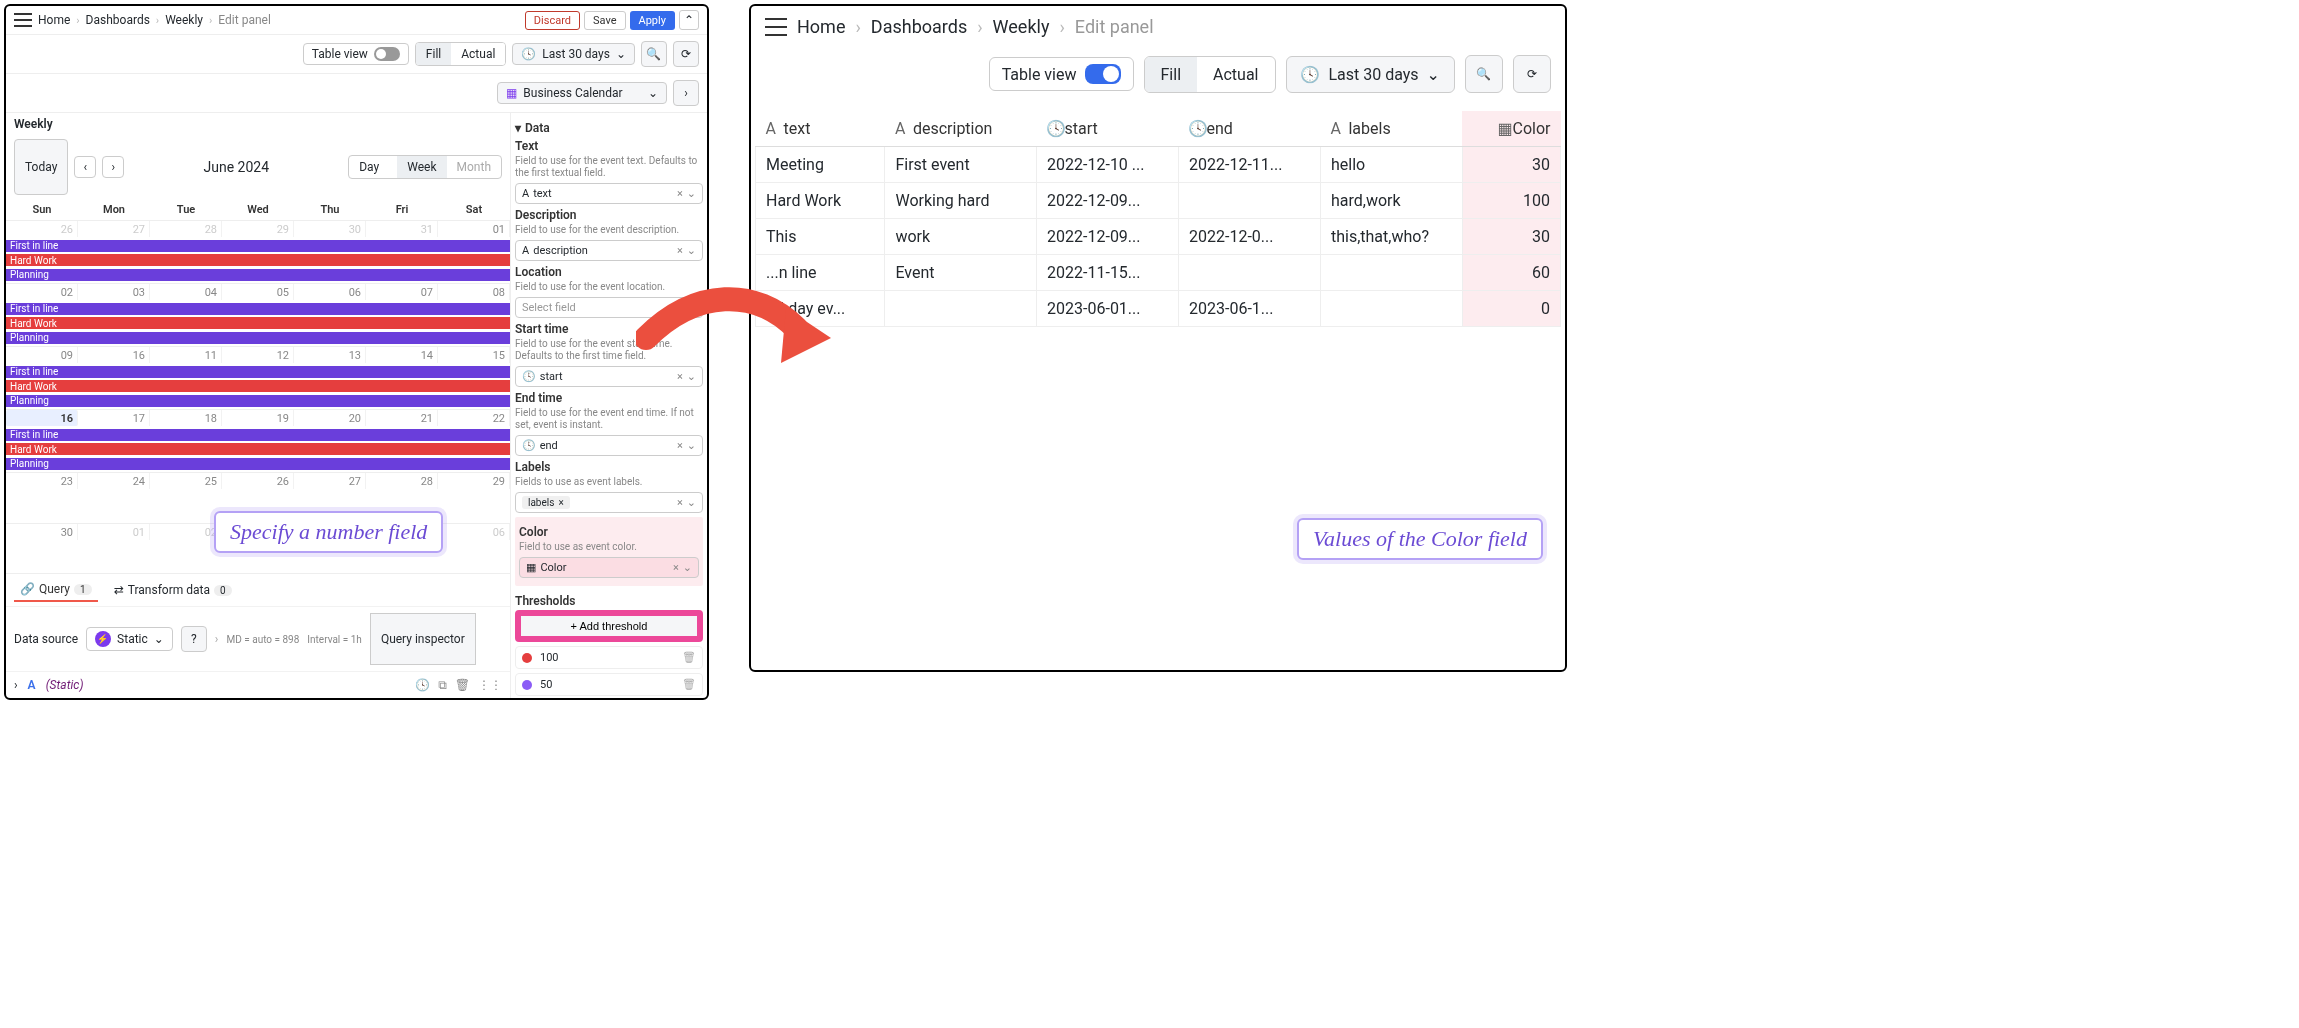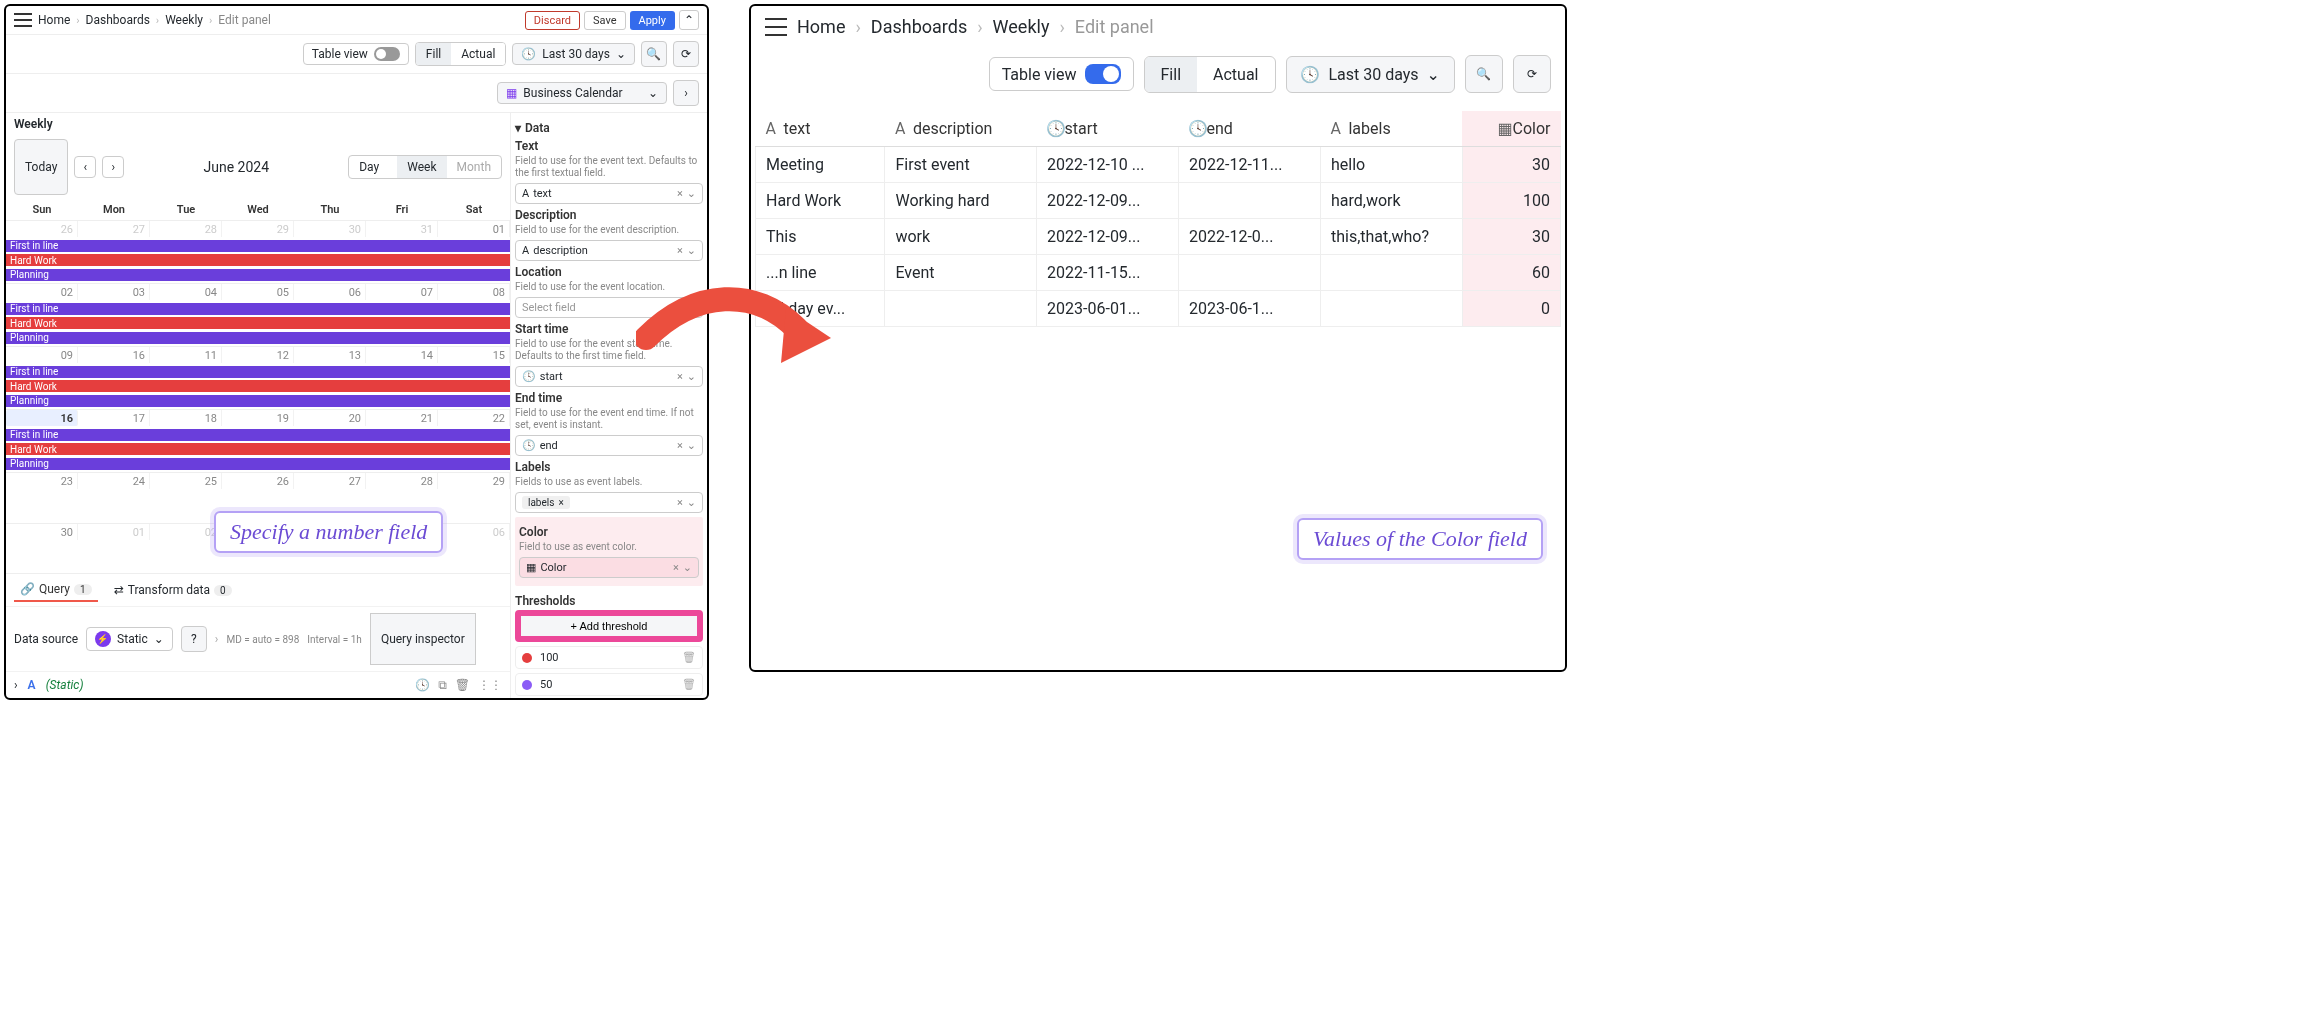--- a/index.html
+++ b/index.html
@@ -285,21 +285,21 @@
         </div>
         <div class="iconbtn">?</div>
         <span style="color:#aaa;">›</span>
         <span style="color:#888; font-size:10px;">MD = auto = 898</span>
         <span style="color:#888; font-size:10px;">Interval = 1h</span>
         <span class="query-inspector">Query inspector</span>
       </div>
       <div class="row-expand">
         <span>›</span>
         <span style="color:#3a6fea; font-weight:600;">A</span>
-        <span style="color:#15803d; font-style:italic;text-align:right;">(Static)</span>
+        <span style="color:#701a75; font-style:italic;text-align:right;">(Static)</span>
         <div style="margin-left:auto; display:flex; gap:8px; color:#888;">
           <span>🕓</span>
           <span>⧉</span>
           <span>🗑</span>
           <span>⋮⋮</span>
         </div>
       </div>
     </div>
 
     <div class="side-col">

